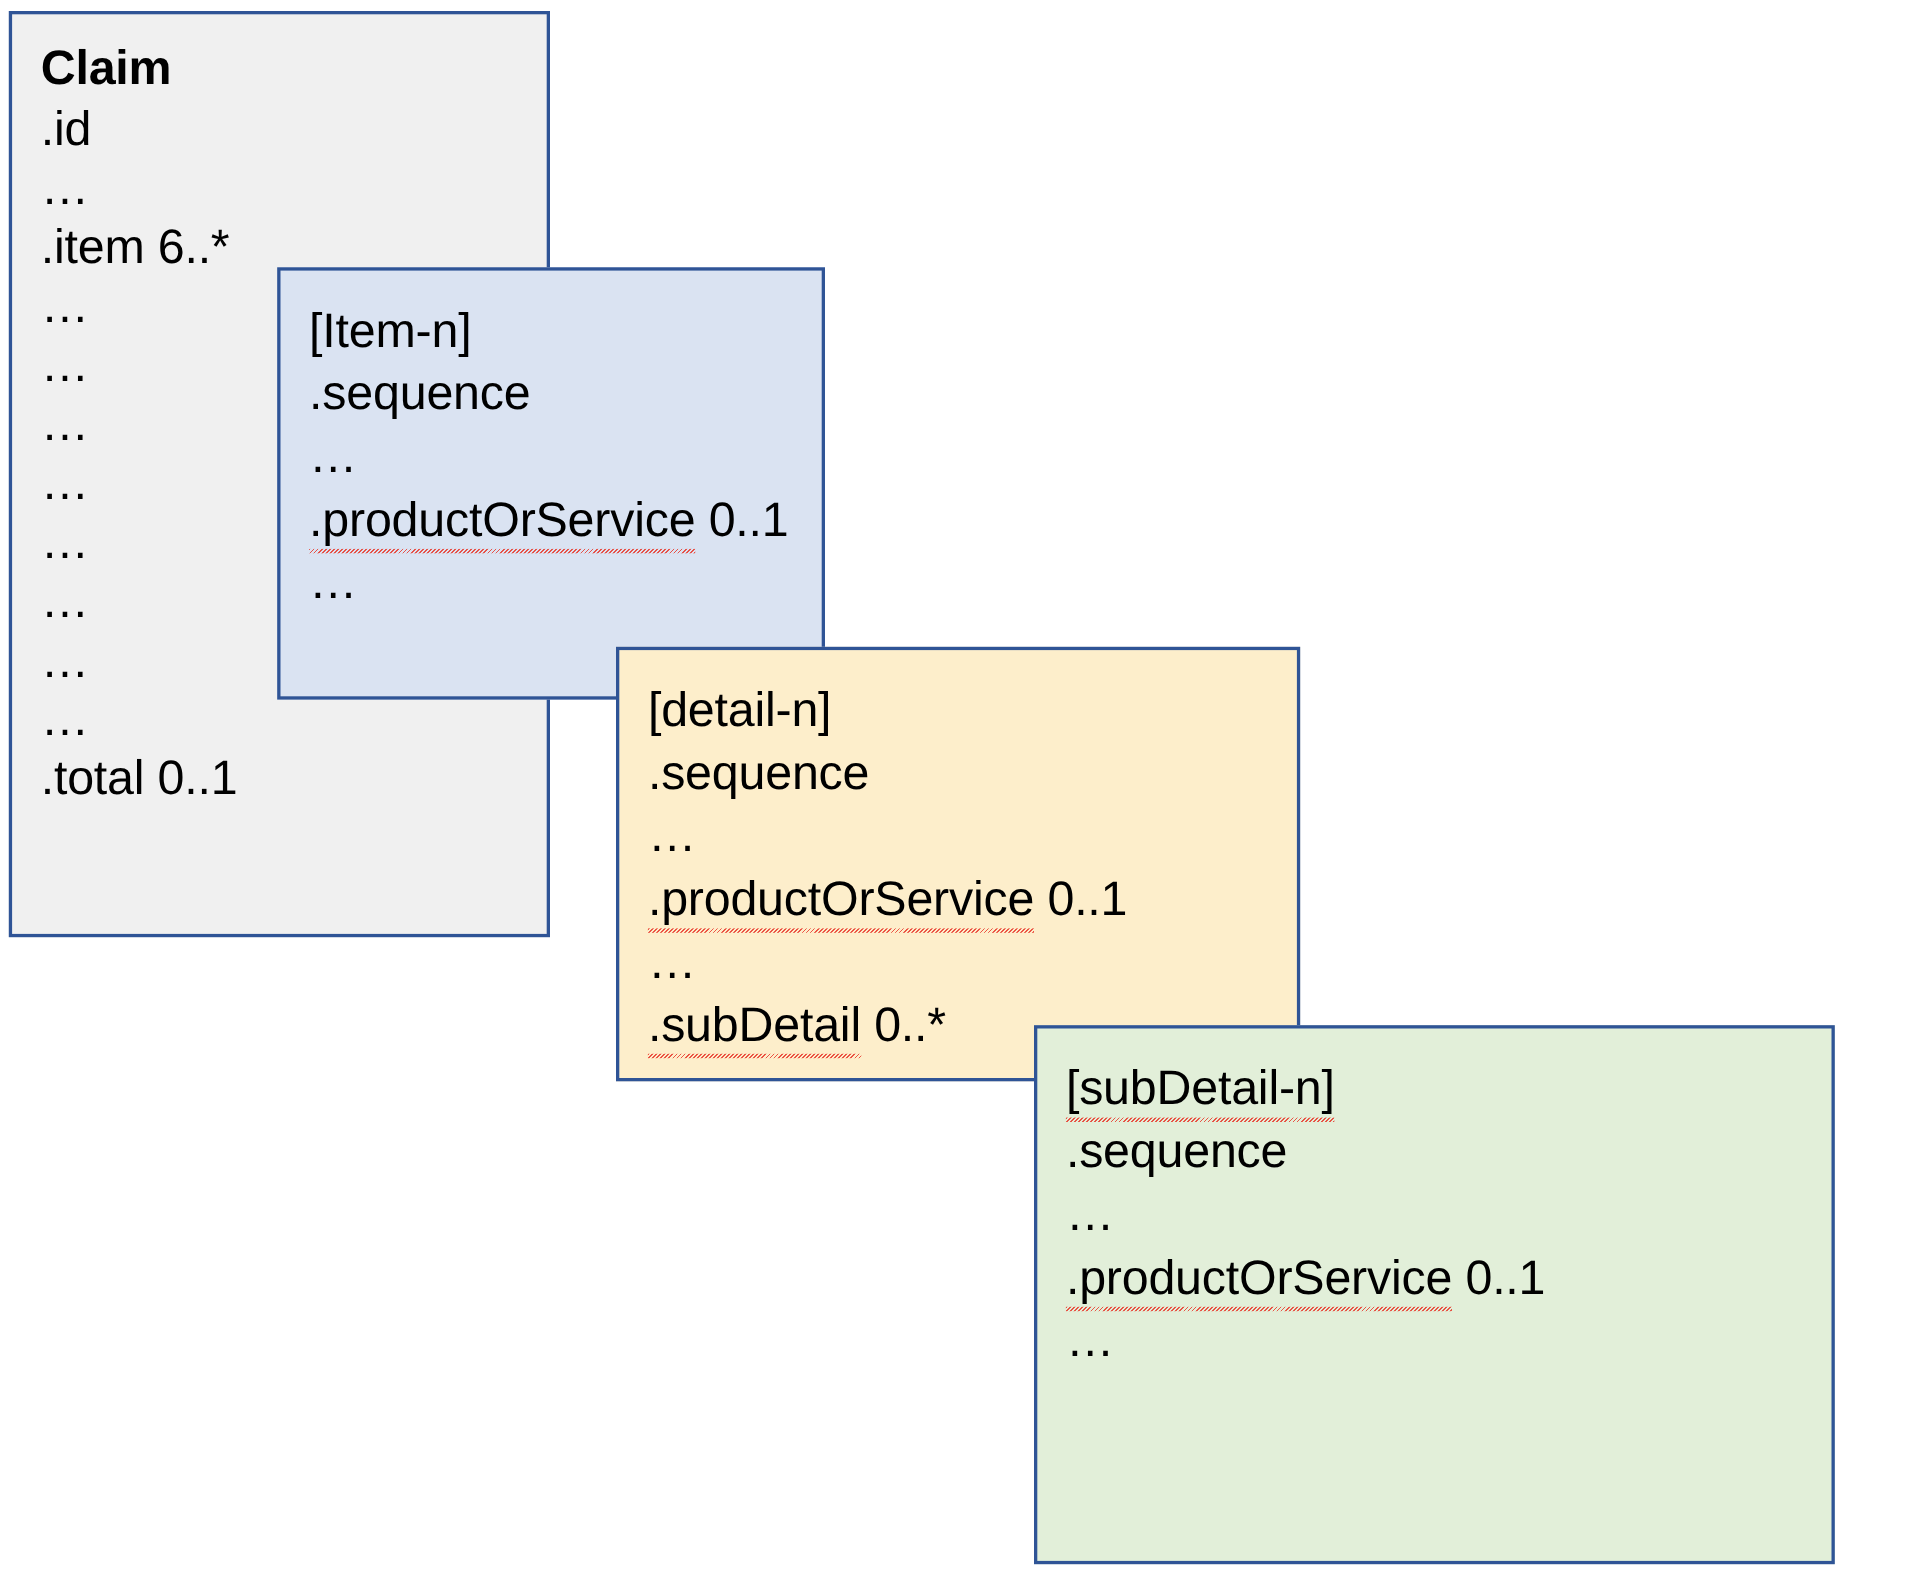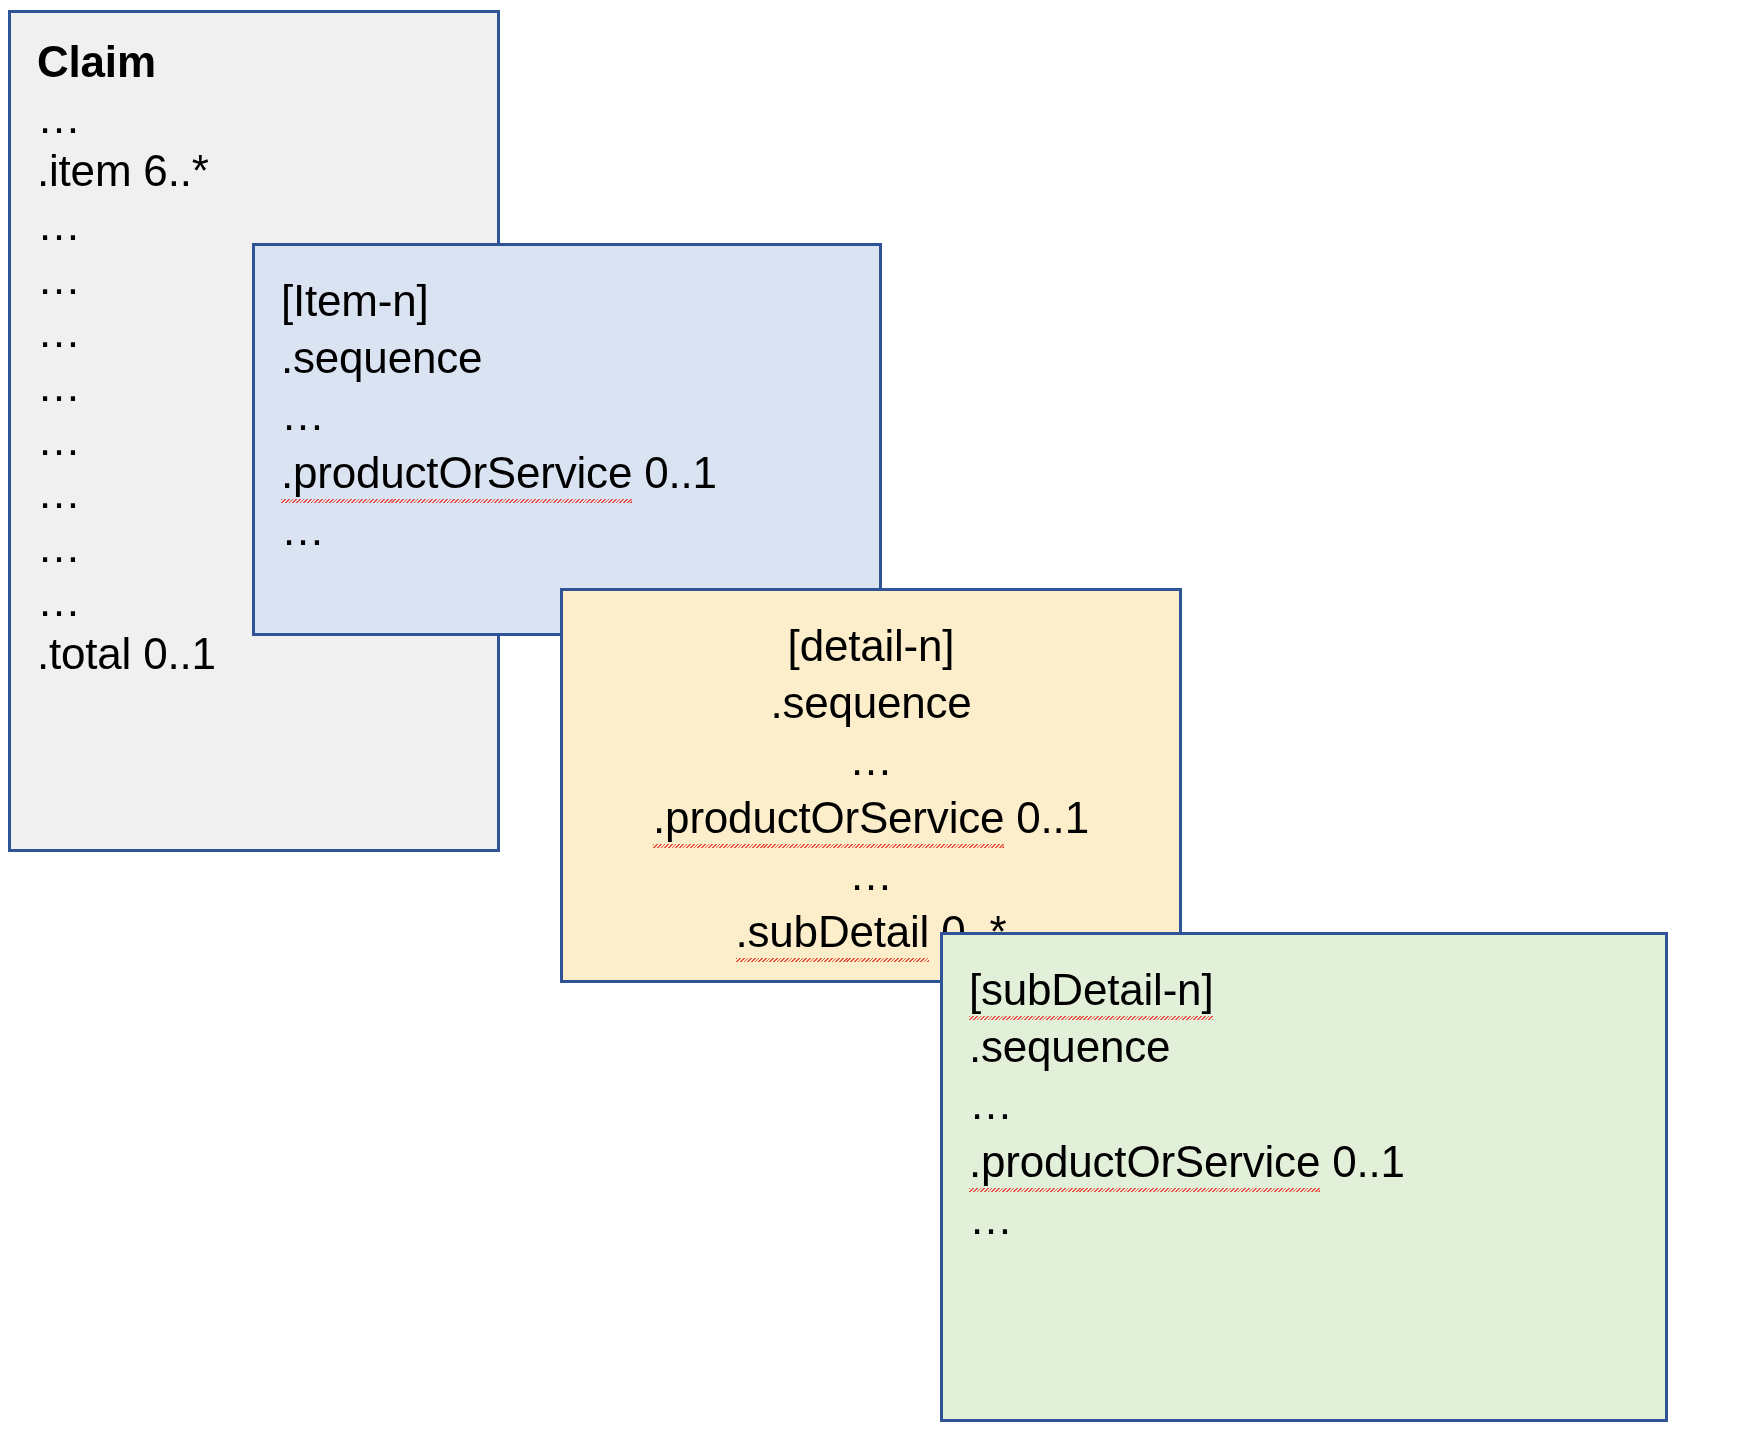--- a/index.html
+++ b/index.html
@@ -64,52 +64,52 @@
 
   
   #box-claim {
     left: 8px;  top: 10px;
     width: 492px; height: 842px;
     background: #f0f0f0;
     z-index: 1;
   }
   #box-item {
     left: 252px; top: 243px;
-    width: 630px; height: 393px;
+    width: 498px; height: 393px;
     background: #dae3f2;
     z-index: 2;
     padding-top: 26px;
   }
   #box-detail {
     left: 560px; top: 588px;
     width: 622px; height: 395px;
     background: #fdeecb;
     z-index: 3;
     padding-top: 26px;
-    text-align: center;
   }
   #box-subdetail {
     left: 940px; top: 932px;
     width: 728px; height: 490px;
     background: #e2efd9;
     z-index: 4;
     padding-top: 26px;
   }
 
   
   #box-claim .line { line-height: 1.22; }
   #box-claim .line.title { margin-bottom: 2px; }
 </style>
 </head>
 <body>
 
 <div id="canvas">
 
   <div class="box" id="box-claim">
     <div class="line title">Claim</div>
+    <div class="line">.id</div>
     <div class="line ellipsis">…</div>
     <div class="line">.item 6..*</div>
     <div class="line ellipsis">…</div>
     <div class="line ellipsis">…</div>
     <div class="line ellipsis">…</div>
     <div class="line ellipsis">…</div>
     <div class="line ellipsis">…</div>
     <div class="line ellipsis">…</div>
     <div class="line ellipsis">…</div>
     <div class="line ellipsis">…</div>

